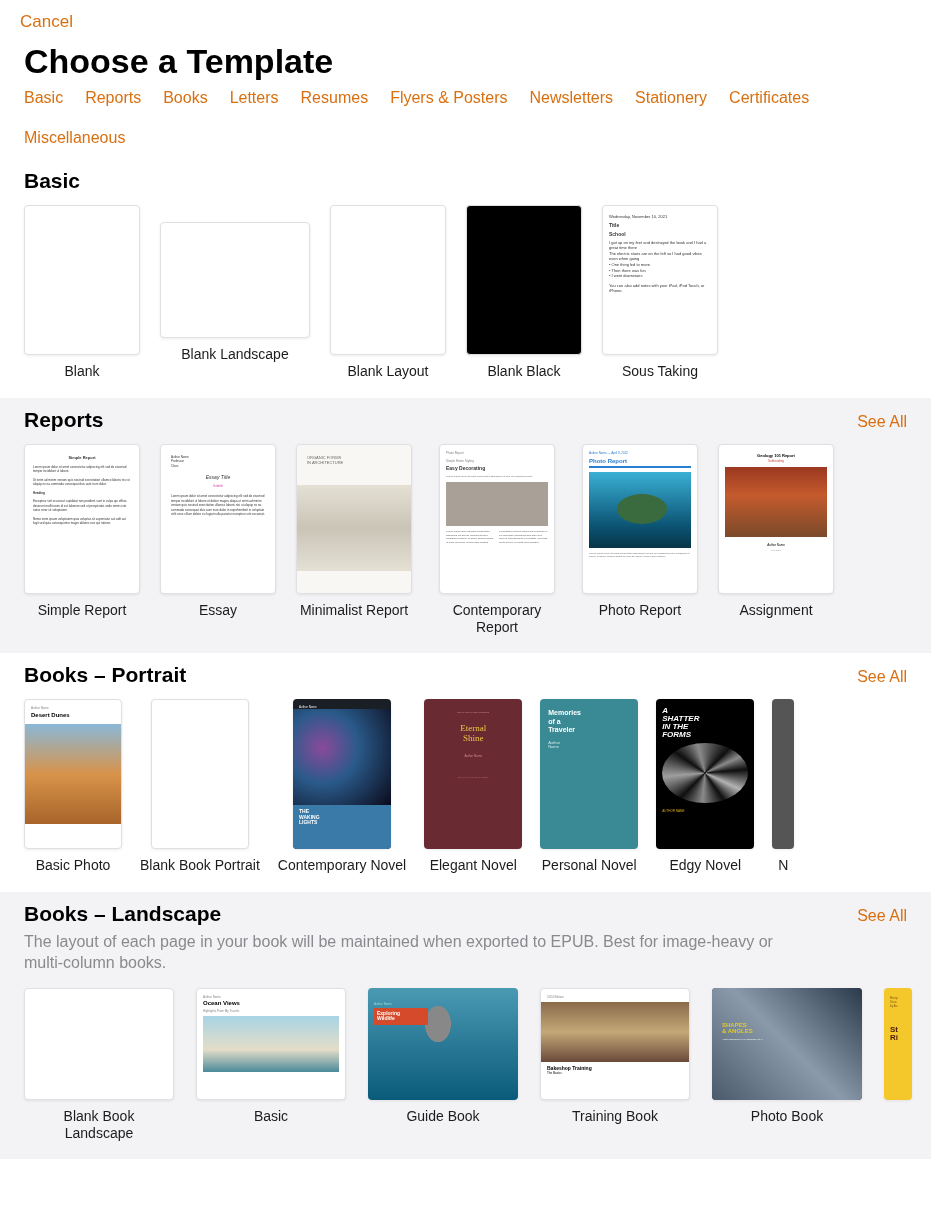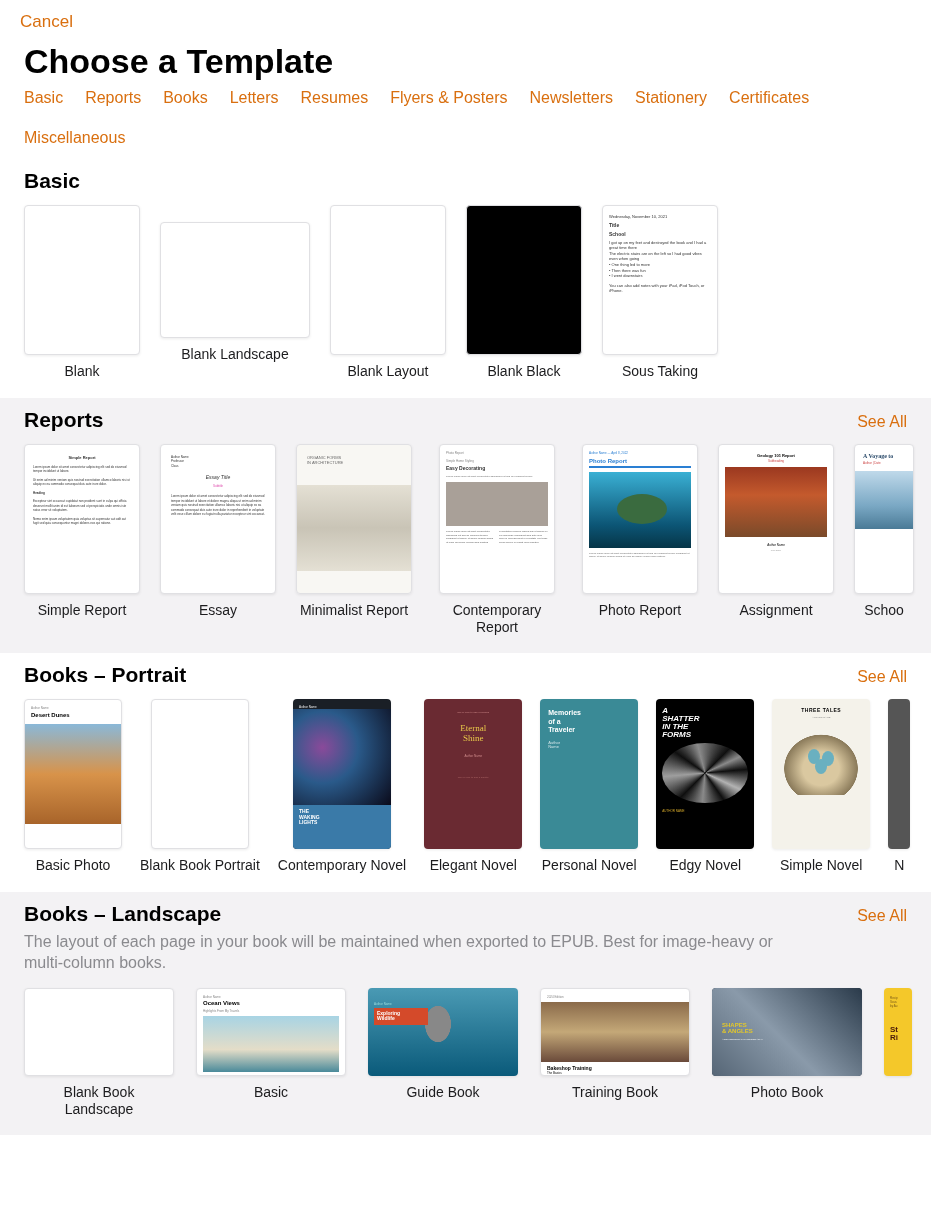--- a/index.html
+++ b/index.html
@@ -28,21 +28,21 @@
     border-radius: 4px;
     box-shadow: 0 1px 3px rgba(0,0,0,0.08);
     position: relative;
     overflow: hidden;
   }
   .label { font-size: 14px; color: #1c1c1e; margin-top: 8px; text-align: center; max-width: 130px; line-height: 1.2; }
   
   .thumb.portrait { width: 116px; height: 150px; }
   .thumb.landscape { width: 150px; height: 116px; }
   .thumb.book-p { width: 98px; height: 150px; }
-  .thumb.book-l { width: 150px; height: 88px; }
+  .thumb.book-l { width: 150px; height: 112px; }
 
   
   .thumb.black { background: #000; }
   .thumb.note { padding: 8px 6px; font-size: 4px; line-height: 1.4; color: #333; }
   .thumb.note .tl { font-size: 5px; font-weight: 700; margin: 2px 0; }
 
   .thumb.simple-report { padding: 10px 8px; font-size: 3px; color: #333; line-height: 1.5; }
   .thumb.simple-report .hd { font-weight:700; font-size:4px; text-align:center; margin-bottom:4px;}
   .thumb.simple-report p { margin-bottom: 4px; }
 
@@ -255,28 +255,20 @@
     <div class="item">
       <div class="thumb portrait assignment">
         <div class="hd">Geology 101 Report</div>
         <div class="sub">Subheading</div>
         <div class="img"></div>
         <div class="by">Author Name</div>
         <div class="date">Fall 2024</div>
       </div>
       <div class="label">Assignment</div>
     </div>
-    <div class="item" style="margin-right:-60px;">
-      <div class="thumb portrait school" style="width:60px;">
-        <div class="hd">A Voyage to</div>
-        <div style="font-size:3px;color:#c44;margin-top:2px;">Author | Date</div>
-        <div class="img"></div>
-      </div>
-      <div class="label" style="width:60px;overflow:hidden;white-space:nowrap;">Schoo</div>
-    </div>
   </div>
 </section>
 
 <section class="section">
   <div class="section-head">
     <h2 class="section-title">Books – Portrait</h2>
     <span class="see-all">See All</span>
   </div>
   <div class="row" style="gap:18px;">
     <div class="item">
@@ -315,32 +307,20 @@
       </div>
       <div class="label">Personal Novel</div>
     </div>
     <div class="item">
       <div class="thumb book-p bp-edgy">
         <div class="ttl"><span>A</span><br><span>SHATTER</span><br><span>IN THE</span><br><span>FORMS</span></div>
         <div class="shatter"></div>
         <div class="auth">AUTHOR NAME</div>
       </div>
       <div class="label">Edgy Novel</div>
-    </div>
-    <div class="item">
-      <div class="thumb book-p bp-simple">
-        <div class="ttl">THREE TALES</div>
-        <div class="auth">AUTHOR NAME</div>
-        <div class="img">
-            <div class="egg e1"></div>
-            <div class="egg e2"></div>
-            <div class="egg e3"></div>
-          </div>
-      </div>
-      <div class="label">Simple Novel</div>
     </div>
     <div class="item" style="margin-right:-80px;">
       <div class="thumb book-p bp-cut" style="width:22px;"></div>
       <div class="label" style="width:22px;overflow:hidden;">N</div>
     </div>
   </div>
 </section>
 
 <section class="section alt">
   <div class="section-head">

